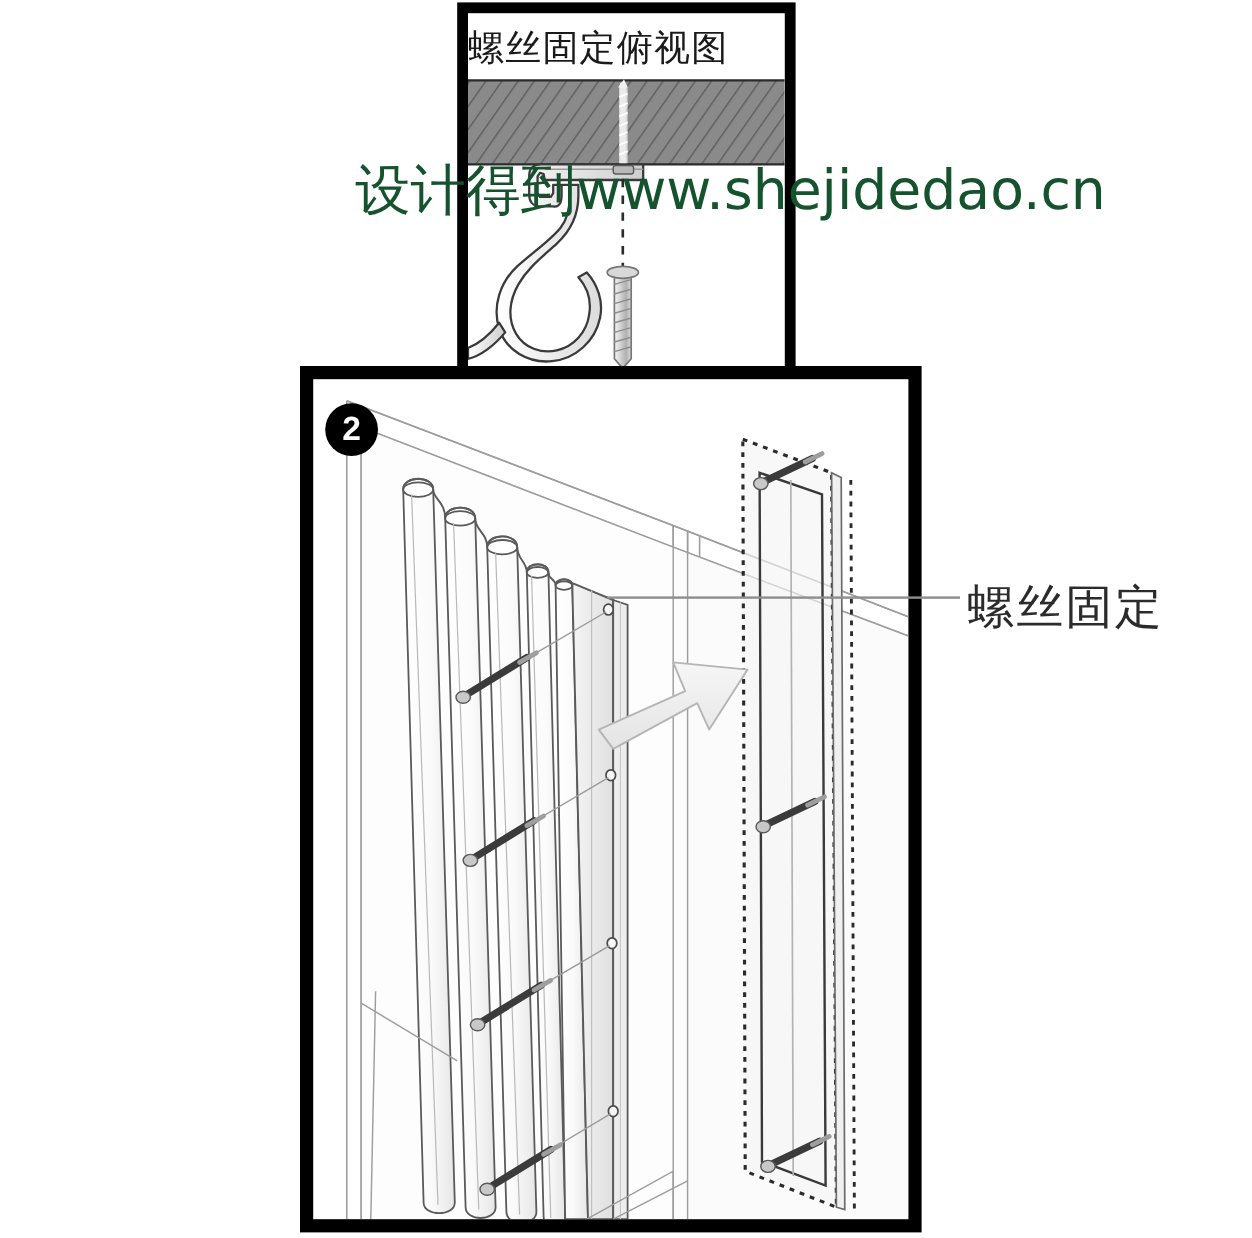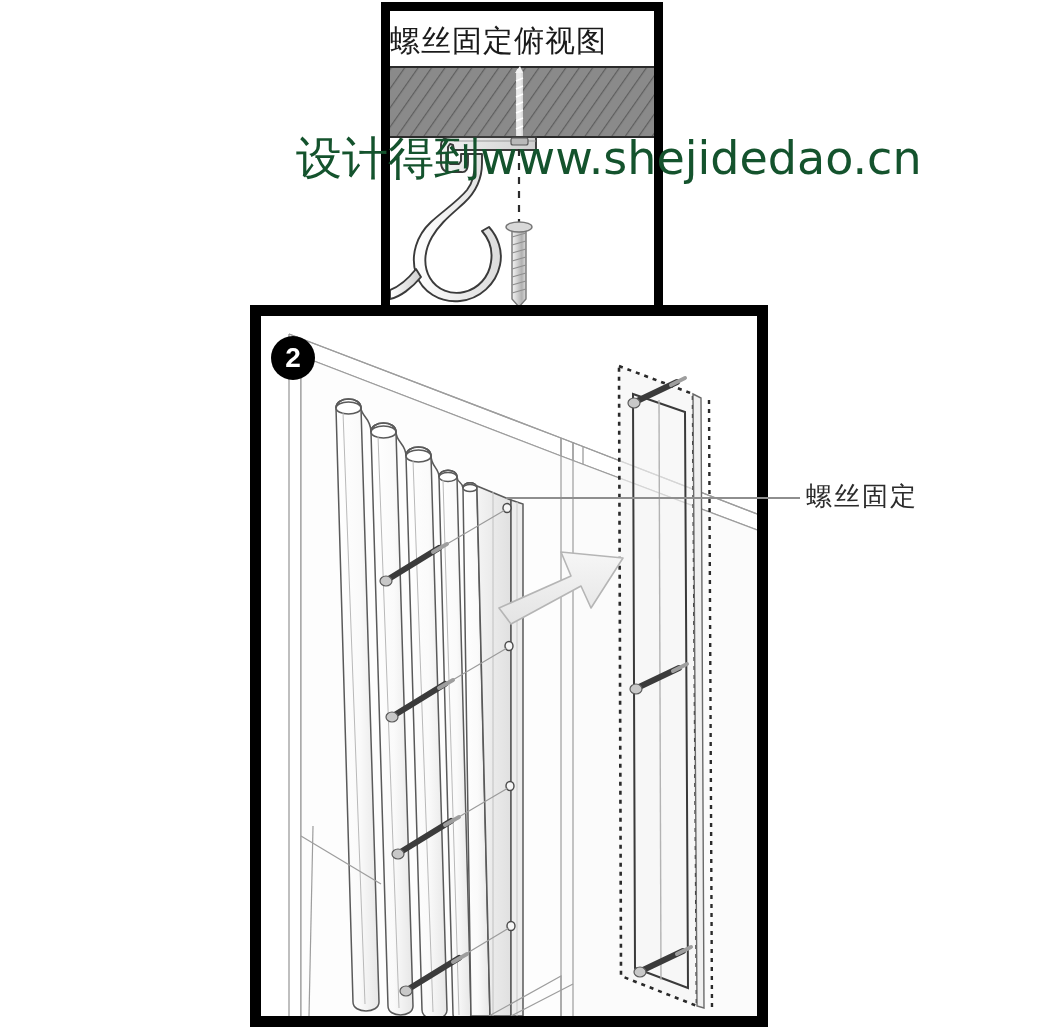--- a/index.html
+++ b/index.html
@@ -82,21 +82,21 @@
     line-height: 44px;
     text-align: center;
     font-family: "Liberation Sans", sans-serif;
     z-index: 9;
   }
   
   .callout-label {
     position: absolute;
     left: 806px;
     top: 479px;
-    font-size: 26px;
+    font-size: 39px;
     letter-spacing: 2px;
     color: #2b2b2b;
     font-family: "DejaVu Sans", "Liberation Sans", sans-serif;
     white-space: nowrap;
   }
   .callout-line {
     position: absolute;
     left: 506px;
     top: 497px;
     width: 294px;

